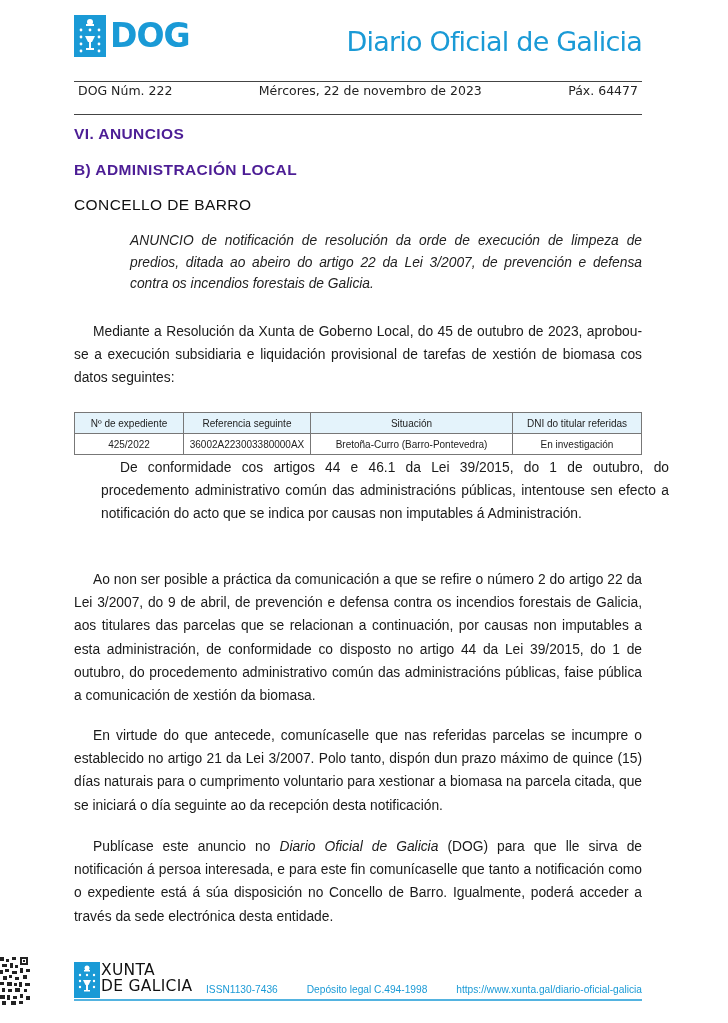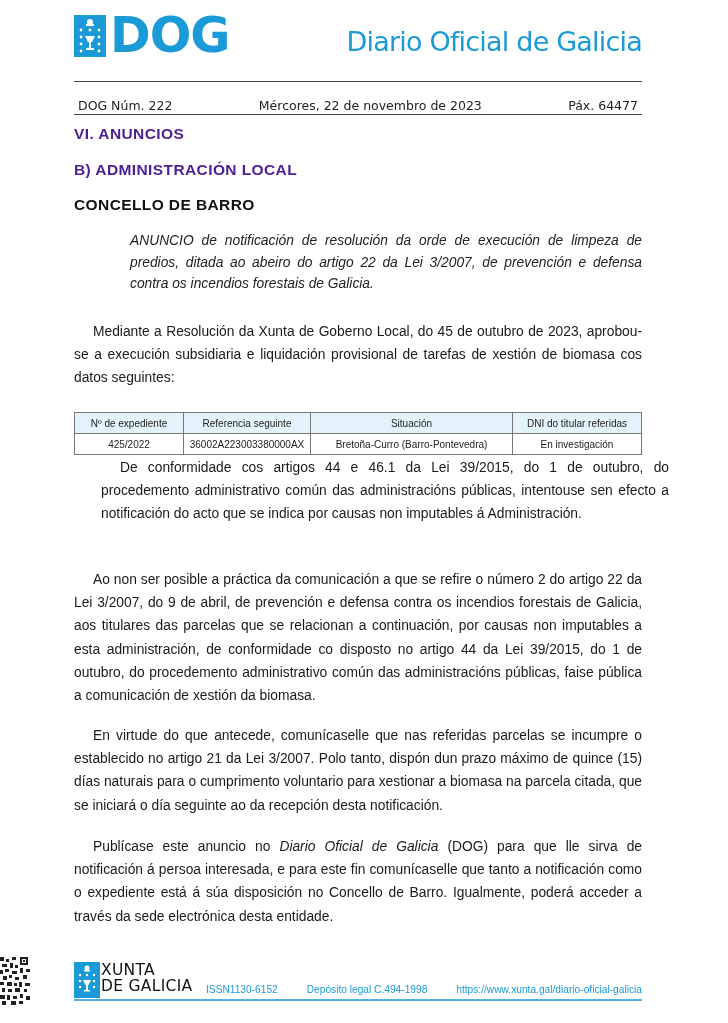--- a/index.html
+++ b/index.html
@@ -2,28 +2,28 @@
 <html><head>
 <meta charset="utf-8">
 <style>
   html, body { margin: 0; padding: 0; background: #ffffff; }
   body { width: 728px; height: 1023px; position: relative; overflow: hidden; font-family: "Liberation Sans", sans-serif; color: #1a1a1a; }
 
   
   .dog-logo { position: absolute; left: 74px; top: 14px; height: 44px; display: flex; align-items: center; }
   .shield { width: 32px; height: 42px; background: #1a9ad6; position: relative; }
   .shield svg { position: absolute; left: 0; top: 0; }
-  .dog-word { font-family: "DejaVu Sans", sans-serif; font-weight: bold; font-size: 49px; color: #1a9ad6; margin-left: 4px; letter-spacing: -1px; line-height: 44px; }
+  .dog-word { font-family: "DejaVu Sans", sans-serif; font-weight: bold; font-size: 33px; color: #1a9ad6; margin-left: 4px; letter-spacing: -1px; line-height: 44px; }
   .masthead-title { position: absolute; right: 86px; top: 26px; font-family: "DejaVu Sans", sans-serif; font-size: 27px; color: #1a9ad6; letter-spacing: -0.8px; }
 
-  .infobar { position: absolute; left: 74px; top: 81px; width: 568px; height: 26px; border-top: 1.5px solid #444; border-bottom: 1.5px solid #444; display: flex; justify-content: space-between; align-items: flex-start; font-family: "DejaVu Sans", sans-serif; font-size: 12.5px; color: #222; box-sizing: border-box; padding: 16px 4px; }
+  .infobar { position: absolute; left: 74px; top: 81px; width: 568px; height: 26px; border-top: 1.5px solid #444; border-bottom: 1.5px solid #444; display: flex; justify-content: space-between; align-items: flex-end; font-family: "DejaVu Sans", sans-serif; font-size: 12.5px; color: #222; box-sizing: border-box; padding: 16px 4px; }
 
   
   .h-section { position: absolute; left: 74px; font-weight: bold; font-size: 15.5px; color: #4c1d95; letter-spacing: 0.4px; }
-  .h-org { position: absolute; left: 74px; top: 196px; font-weight: bold; font-size: 15.5px; color: #111; letter-spacing: 0.4px; }
+  .h-org { position: absolute; left: 74px; top: 196px; font-weight: normal; font-size: 15.5px; color: #111; letter-spacing: 0.4px; }
 
   .summary { position: absolute; left: 130px; top: 230px; width: 512px; font-style: italic; font-size: 13.8px; line-height: 21.5px; text-align: justify; color: #222; }
 
   .para { position: absolute; left: 74px; width: 568px; font-size: 13.8px; line-height: 23.2px; text-align: justify; text-indent: 19px; color: #1a1a1a; }
 
   
   .data-table { position: absolute; left: 74px; top: 412px; width: 568px; border-collapse: collapse; font-size: 10px; color: #222; }
   .data-table th, .data-table td { border: 1px solid #777; text-align: center; height: 20px; padding: 0 4px; font-weight: normal; }
   .data-table th { background: #e4f3fb; }
 
@@ -161,17 +161,17 @@
       </g>
     </svg>
   </div>
   <div class="xunta-text">
     <div>XUNTA</div>
     <div>DE GALICIA</div>
   </div>
 </div>
 
 <div class="footer-meta">
-  <span>ISSN1130-6152</span>
+  <span>ISSN1130-7436</span>
   <span>Depósito legal C.494-1998</span>
   <span>https://www.xunta.gal/diario-oficial-galicia</span>
 </div>
 <div class="footer-rule"></div>
 
 </body></html>

